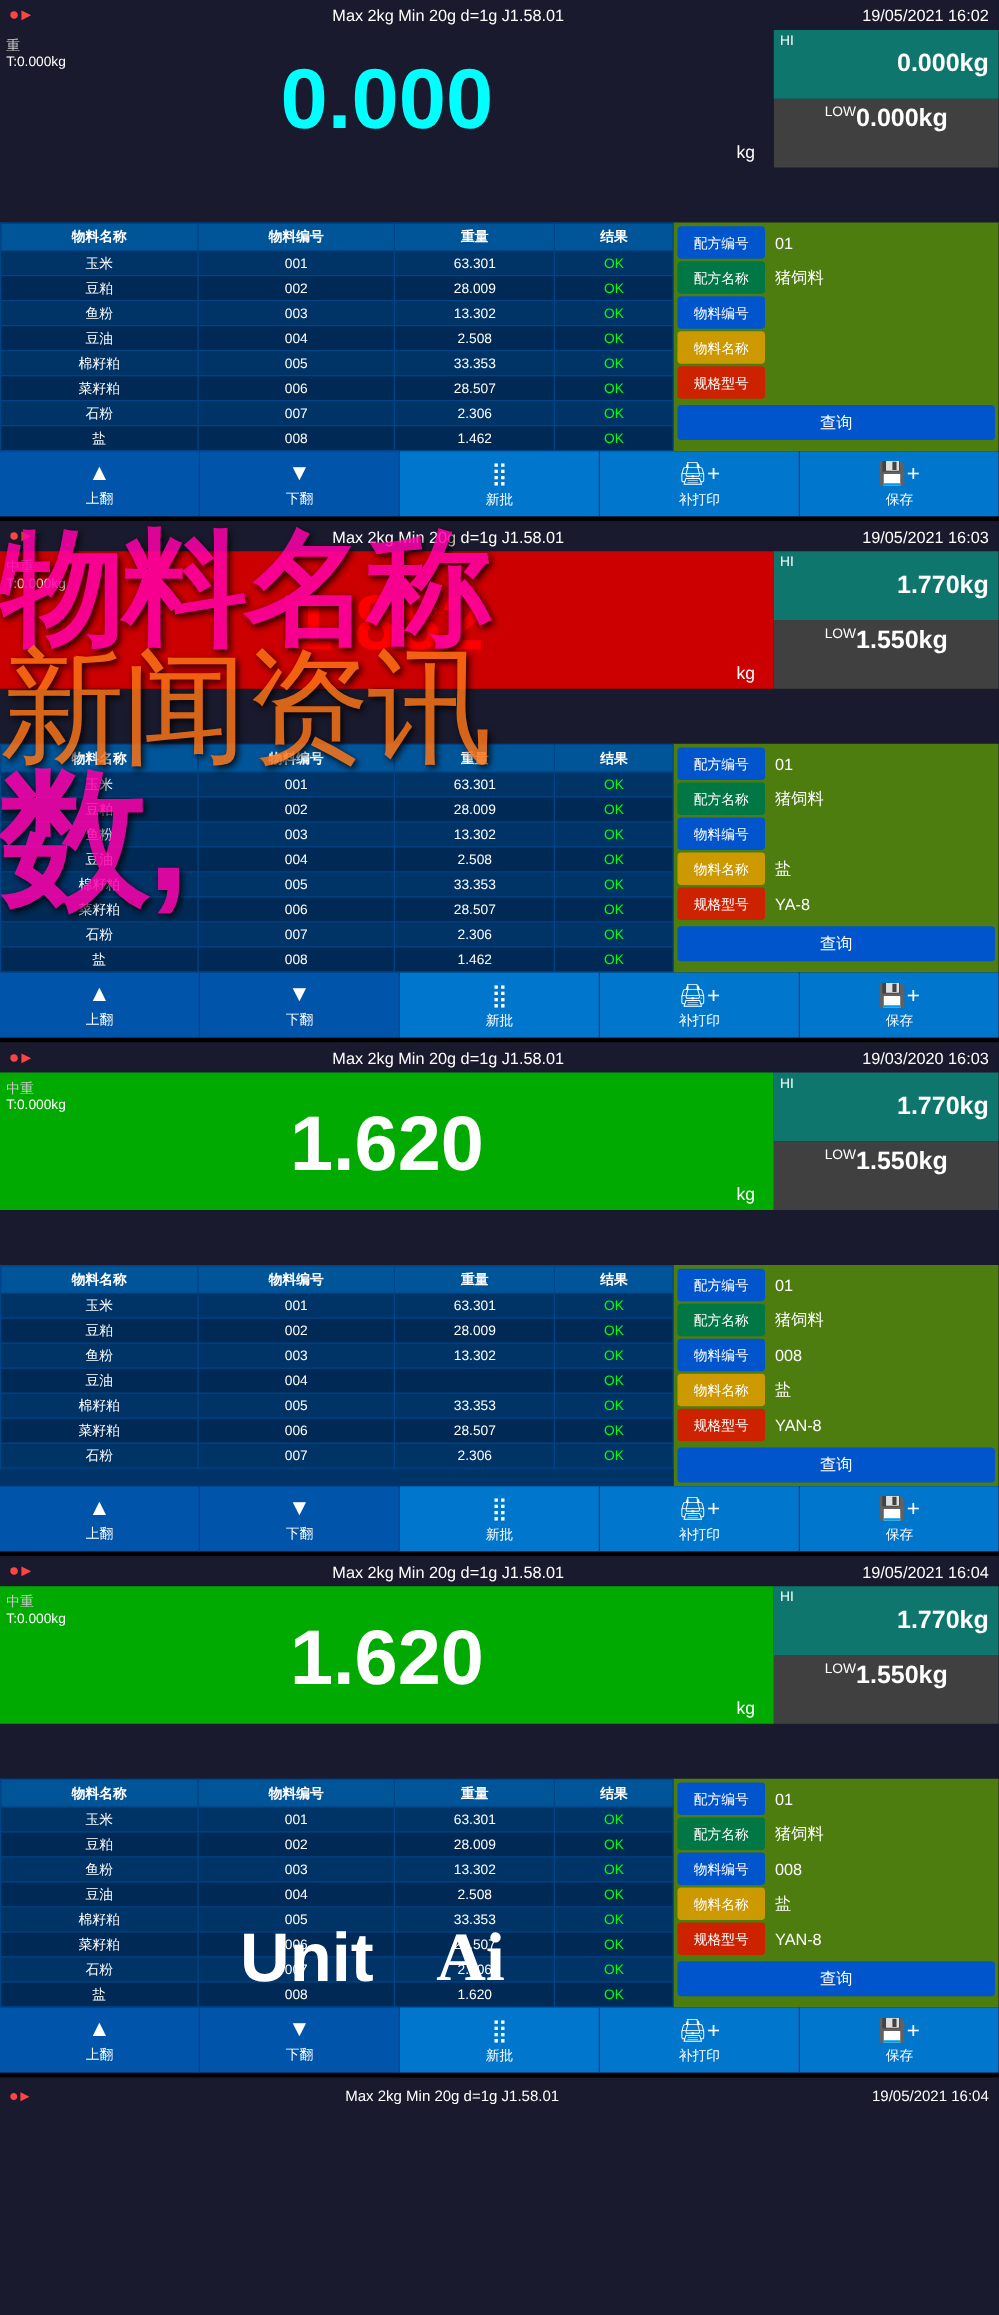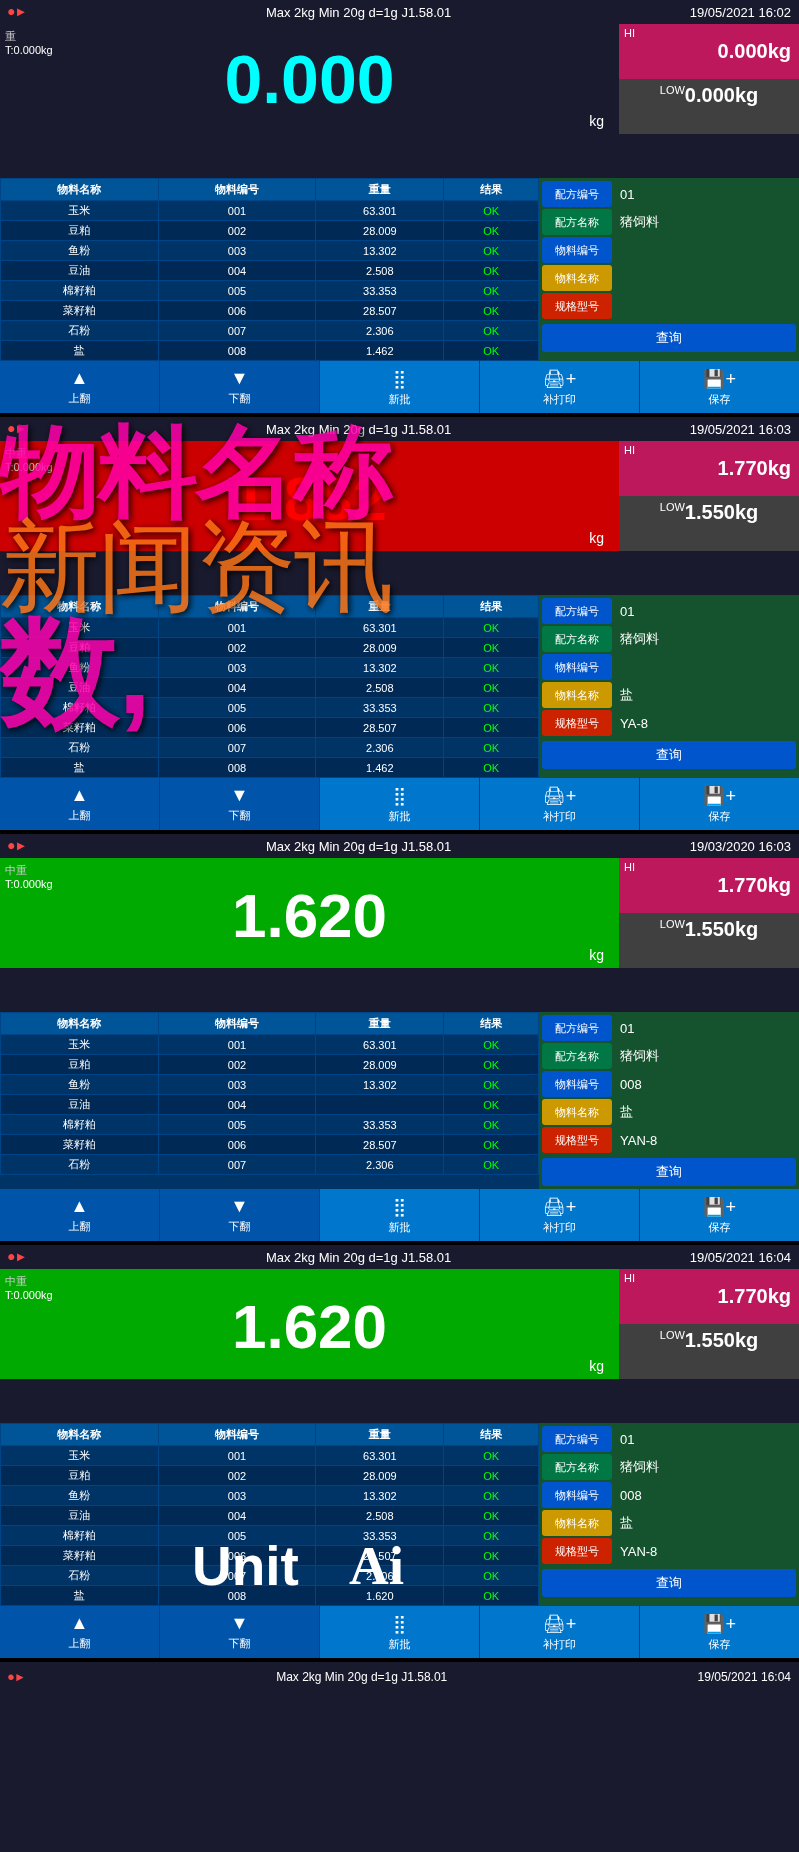--- a/index.html
+++ b/index.html
@@ -70,21 +70,21 @@
       text-align: right;
       padding-right: 5px;
     }
     .hi-low-area {
       width: 180px;
       display: flex;
       flex-direction: column;
     }
     .hi-section {
       flex: 1;
-      background: #be185d;
+      background: #0f766e;
       display: flex;
       flex-direction: column;
       justify-content: center;
       padding: 5px 8px;
       position: relative;
     }
     .low-section {
       flex: 1;
       background: #404040;
       display: flex;
@@ -134,21 +134,21 @@
       padding: 2px 5px;
       border: 1px solid #004488;
       text-align: center;
       background: #003366;
     }
     .data-table tr:nth-child(even) td { background: #002a55; }
 
     
     .info-panel {
       width: 260px;
-      background: #14532d;
+      background: #4d7c0f;
       display: flex;
       flex-direction: column;
       gap: 2px;
       padding: 3px;
     }
     .info-row {
       display: flex;
       align-items: center;
       gap: 3px;
       height: 26px;

